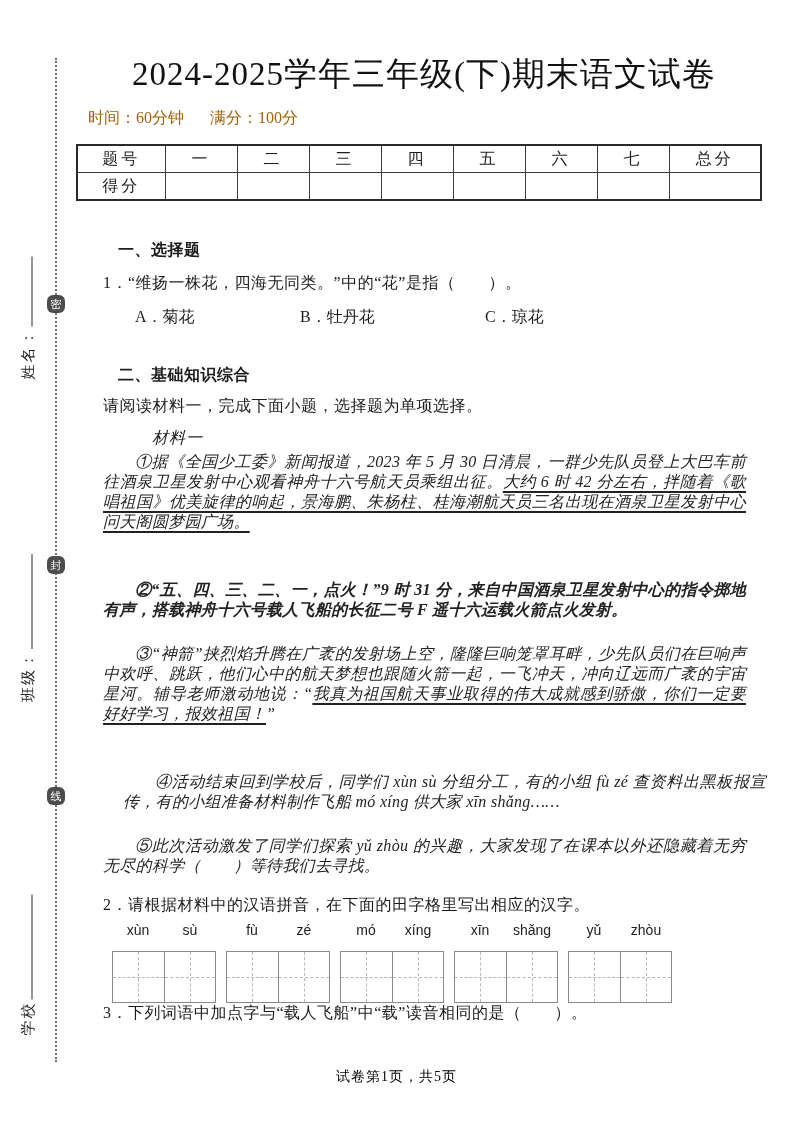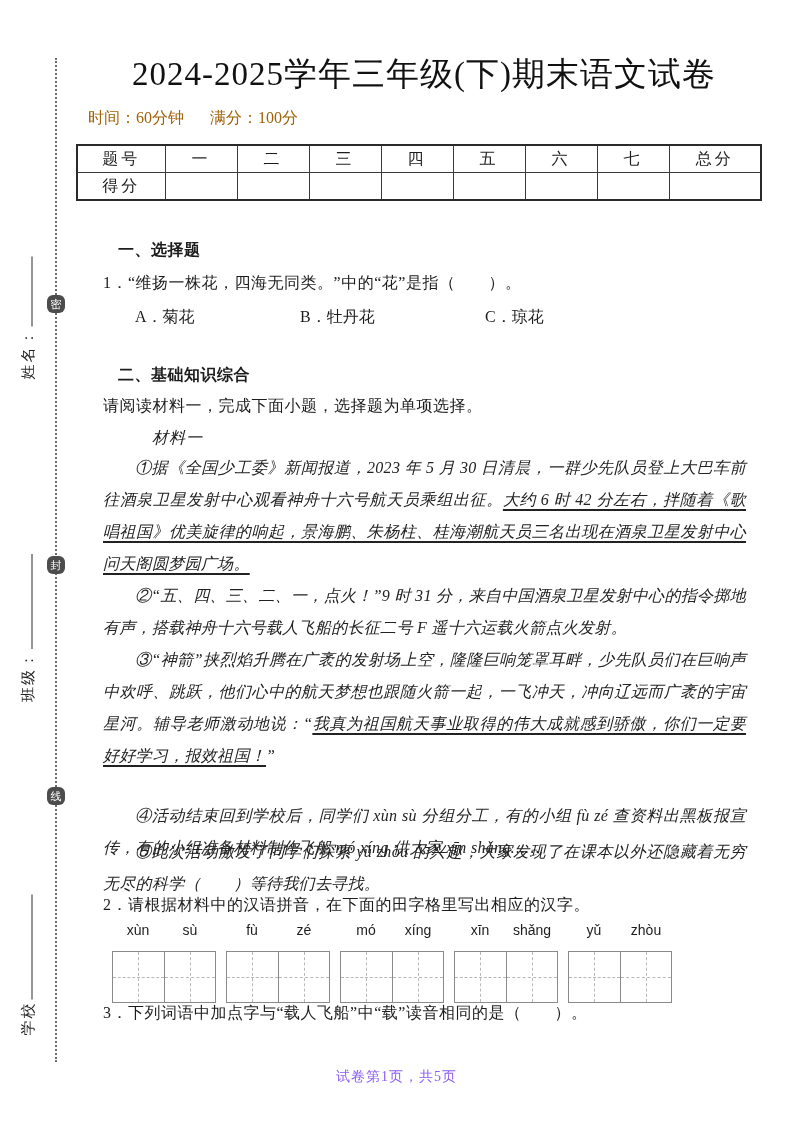--- a/index.html
+++ b/index.html
@@ -59,24 +59,24 @@
   .sec-heading { font-weight:700; font-size:16px; padding-left:15px; letter-spacing:0.5px; }
   .qline { font-size:16px; letter-spacing:0.5px; }
   .h-sec1 { top:0; }
   .q1 { top:33px; }
   .opts { top:67px; display:flex; padding-left:32px; font-size:16px; }
   .opt-a { width:165px; } .opt-b { width:185px; }
   .h-sec2 { top:125px; }
   .intro { top:156px; }
   .material-title { top:188px; padding-left:49px; font-style:italic; font-size:16px; letter-spacing:1px; }
   .mat {
-    font-style:italic; font-size:16px; line-height:32px;
+    font-style:italic; font-size:16px; line-height:20px;
     text-align:justify; text-indent:2em; letter-spacing:0.3px; color:#222;
   }
-  .p1 { top:212px; } .p2 { top:340px; } .p3 { top:404px; } .p4 { top:560px; } .p5 { top:596px;font-family:Liberation Serif, serif; }
+  .p1 { top:212px; } .p2 { top:340px;font-weight:bold; } .p3 { top:404px; } .p4 { top:532px;margin-left:20px; } .p5 { top:596px;font-family:Liberation Serif, serif; }
   .mat u, .mat .ul {
     text-decoration:underline; text-underline-offset:4px; text-decoration-thickness:1.5px;
   }
   .q2 { top:655px; }
   .q3 { top:763px; }
 
   
   .pgrid { position:absolute; top:682px; left:9px; display:flex; gap:10px; }
   .pgroup { width:104px; }
   .plabels {
@@ -92,21 +92,21 @@
     border-top:1px dashed #b8b8b8;
   }
   .pcell::after {
     content:""; position:absolute; top:0; bottom:0; left:50%;
     border-left:1px dashed #b8b8b8;
   }
 
   
   .page-footer {
     position:absolute; top:1068px; left:0; width:793px;
-    text-align:center; font-size:14px; color:#8b5cf6; letter-spacing:1px;
+    text-align:center; font-size:14px; color:#000000; letter-spacing:1px;
   }
 </style>
 </head>
 <body>
 
 <div class="page">
 
   <div class="seal-line"></div>
   <div class="seal-badge badge-mi">密</div>
   <div class="seal-badge badge-feng">封</div>

